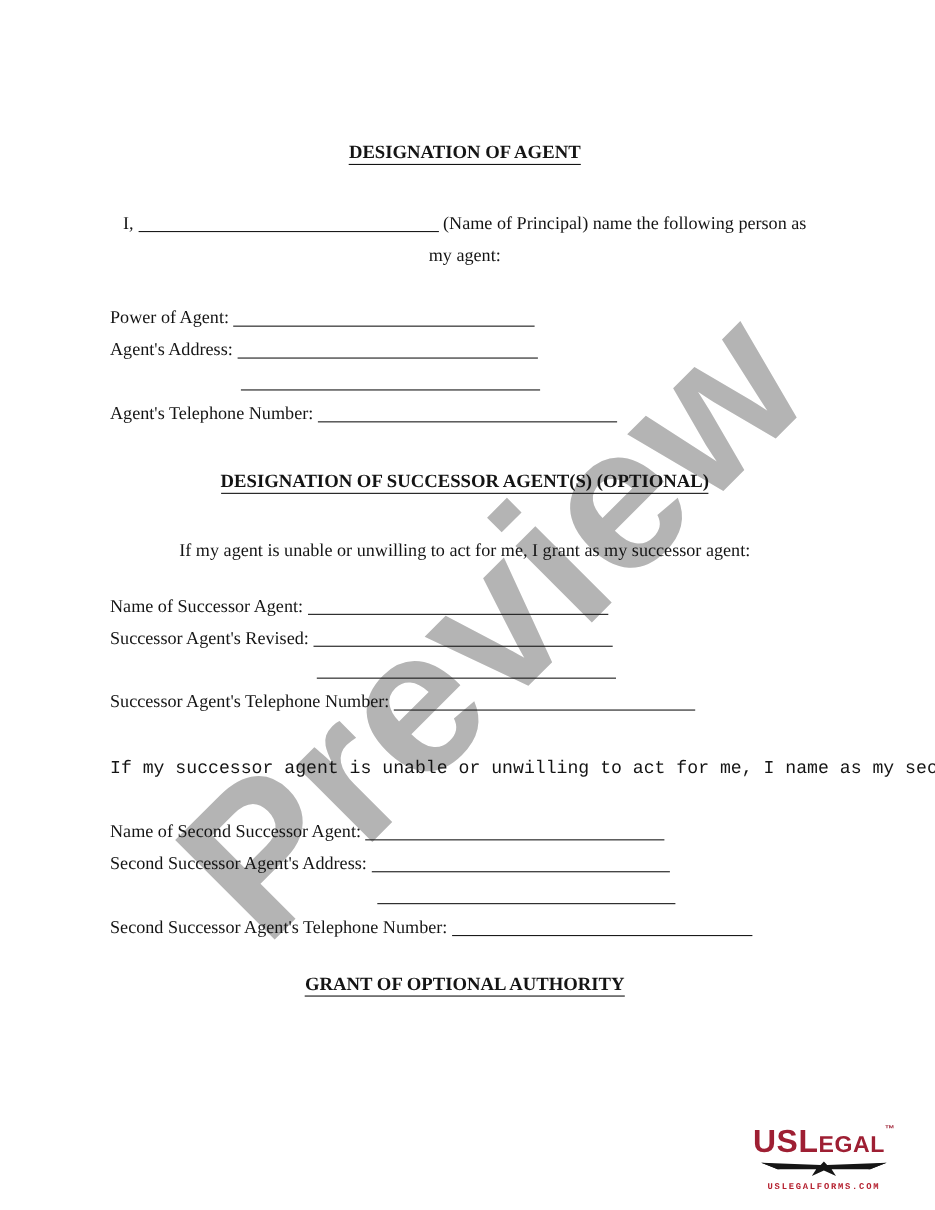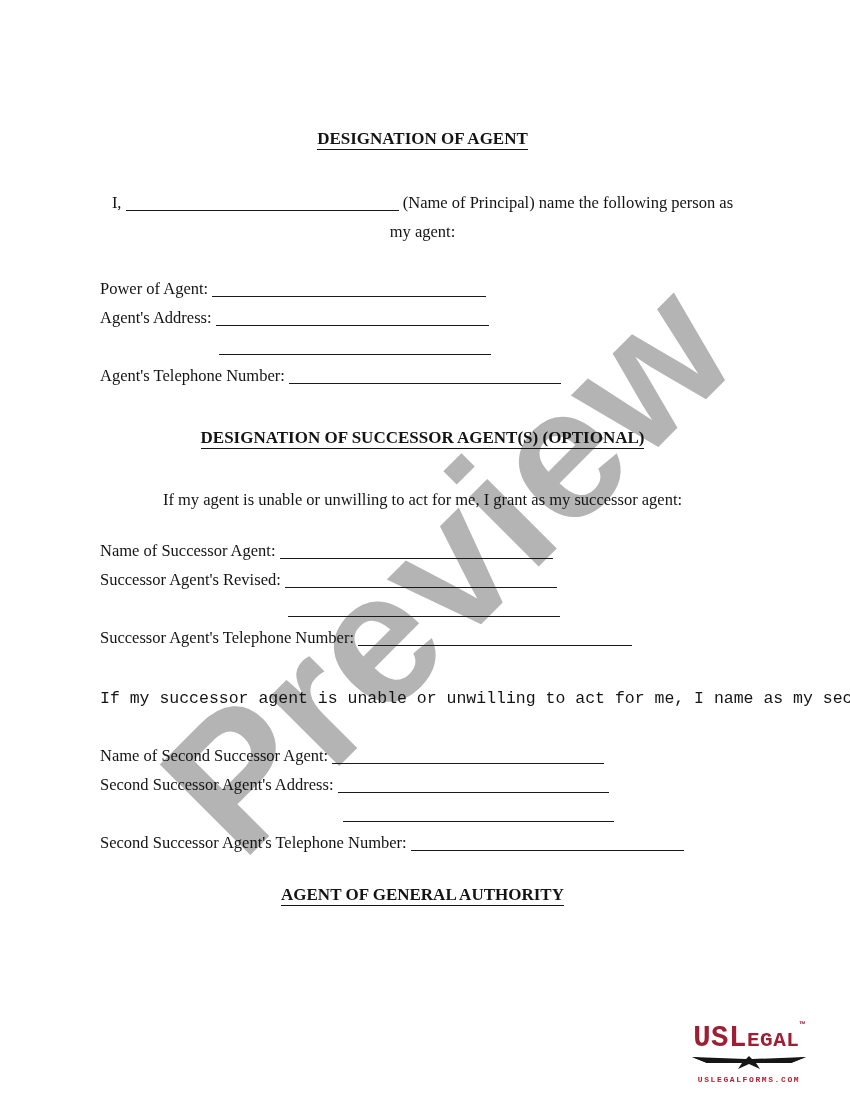--- a/index.html
+++ b/index.html
@@ -62,21 +62,21 @@
   
   .logo {
     position:absolute;
     right:26px; top:1022px;
     width:150px;
     text-align:center;
     z-index:1;
     line-height:1;
   }
   .logo-word {
-    font-family:Liberation Mono, monospace;
+    font-family:Liberation Sans, sans-serif;
     color:#9e1f33;
     font-weight:bold;
     white-space:nowrap;
   }
   .logo-big   { font-size:29px; letter-spacing:0.5px; }
   .logo-small { font-size:21px; letter-spacing:0.5px; }
   .logo-tm    { font-size:9px; vertical-align:18px; color:#9e1f33; font-weight:bold; }
   .logo-wings { margin-top:2px; }
   .logo-site {
     margin-top:2px;
@@ -164,21 +164,21 @@
       <div class="row">
         <span class="blank" style="width:271px;margin-left:243px"></span>
       </div>
       <div class="row">
         <span>Second Successor Agent's Telephone Number:</span>
         <span class="blank" style="width:273px"></span>
       </div>
     </div>
 
     <div class="heading mt-h3">
-      <span>AGENT OF GENERAL AUTHORITY</span>
+      <span>GRANT OF OPTIONAL AUTHORITY</span>
     </div>
 
 
   </div>
 
   <div class="logo">
     <div class="logo-word">
       <span class="logo-big">US</span><span class="logo-big">L</span><span class="logo-small">EGAL</span><span class="logo-tm">™</span>
     </div>
     <div class="logo-wings">

